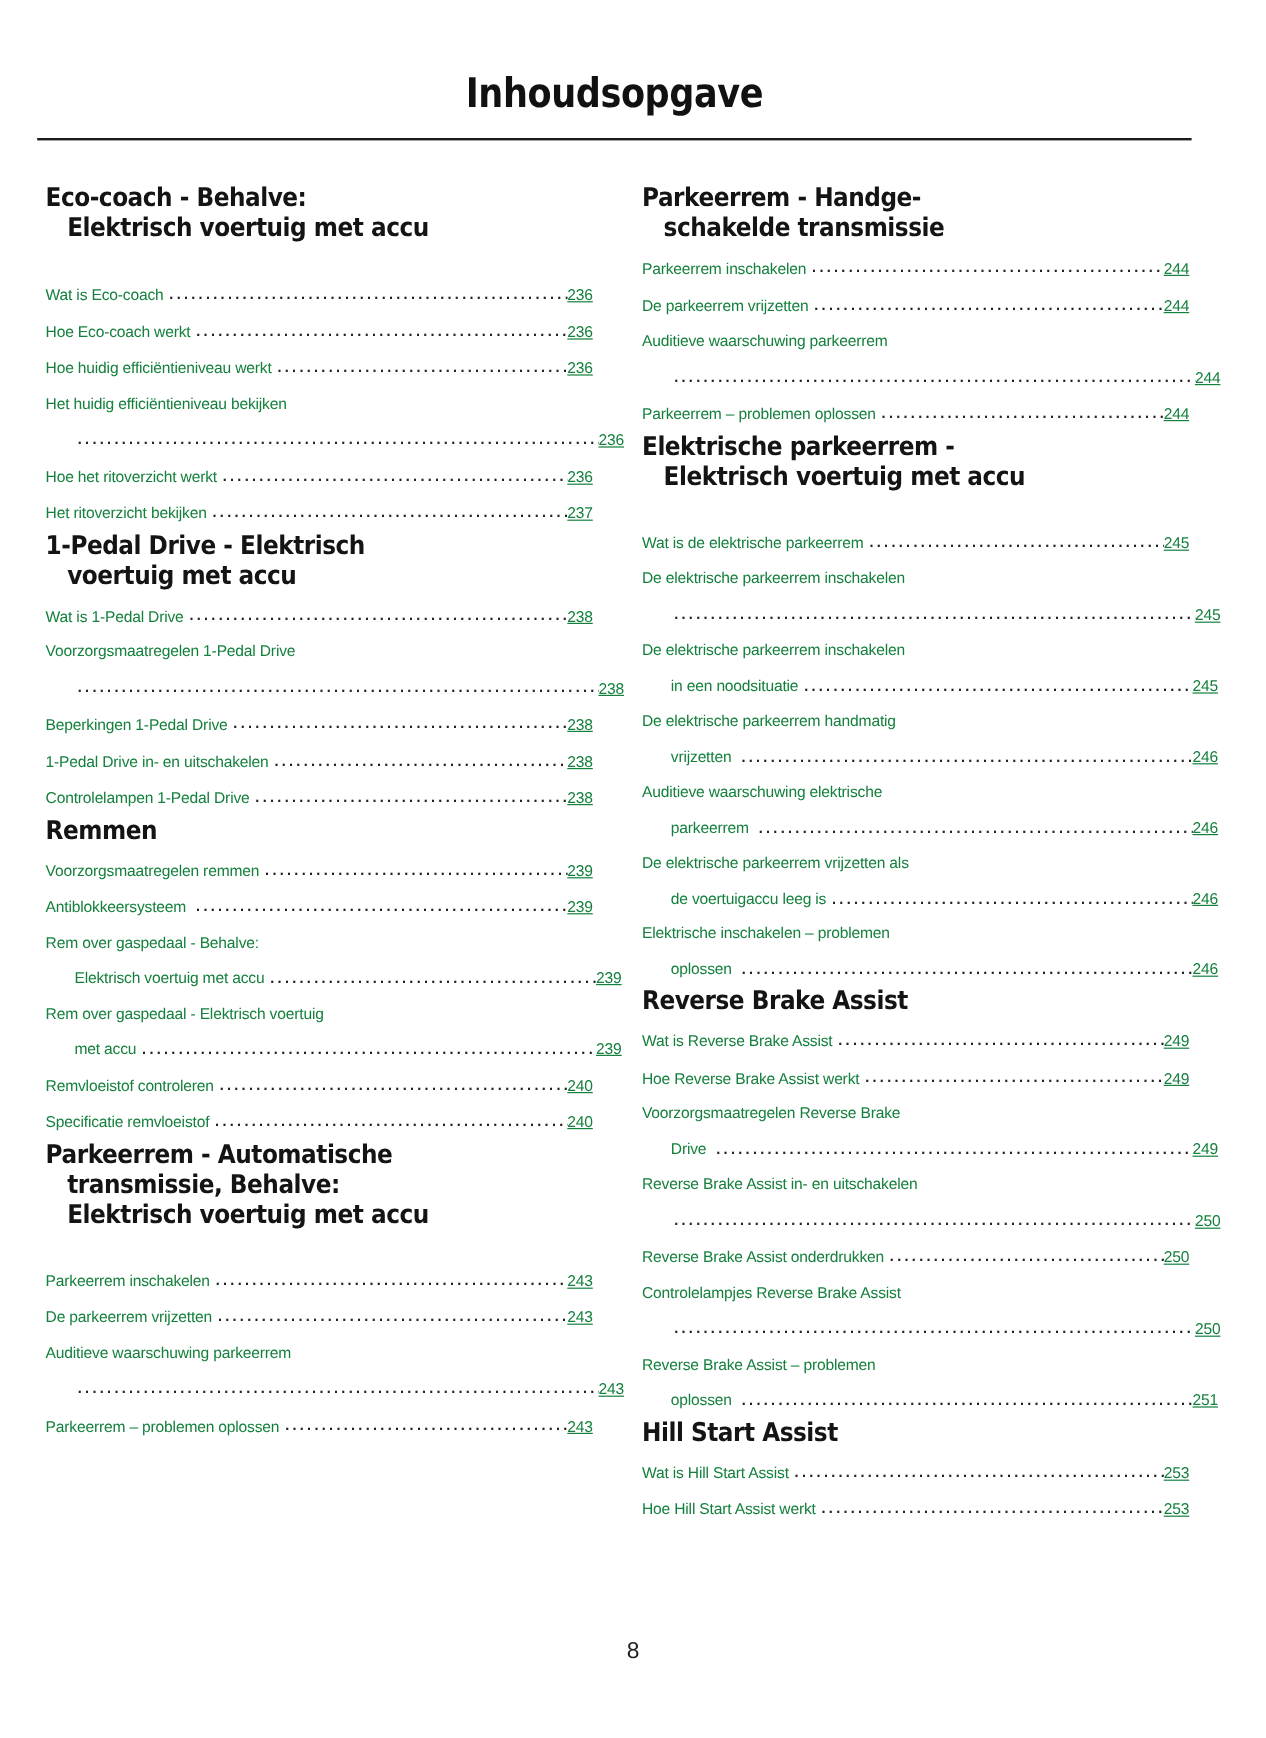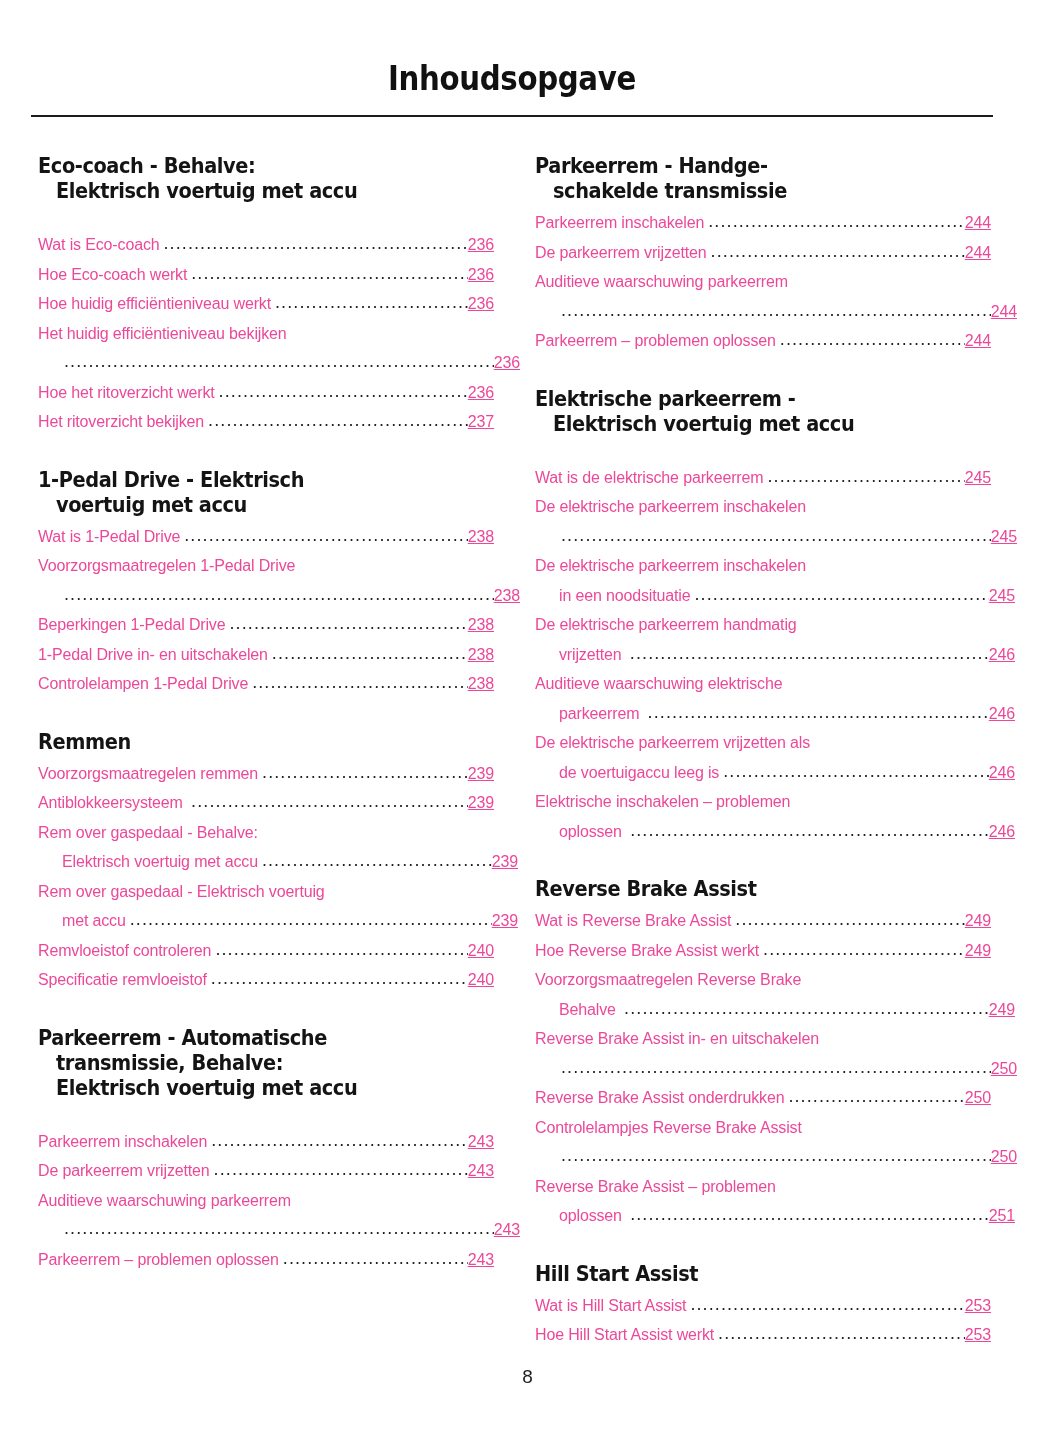--- a/index.html
+++ b/index.html
@@ -81,28 +81,28 @@
   .sec-head .ln2,
   .sec-head .ln3 {
     display: block;
     padding-left: 20px;
   }
 
   
   .sec { margin-bottom: 0; }
   .sec .entries { margin-top: 5px; }
   .sec.gap-lg .entries { margin-top: 27px; }
-  .sec + .sec { margin-top: 30px; }
+  .sec + .sec { }
 
   
   .entry {
     font-family: "Liberation Sans", sans-serif;
-    font-size: 16px;
+    font-size: 13px;
     line-height: 29.5px;
-    color: #ec4899;
+    color: #15803d;
     letter-spacing: -0.15px;
     position: relative;
     width: 456px;
   }
   .entry .row {
     display: flex;
     align-items: baseline;
     width: 100%;
   }
   .entry .row.cont {
@@ -460,21 +460,21 @@
                 <span class="txt">Hoe Reverse Brake Assist werkt</span>
                 <span class="leader"></span>
                 <span class="pg">249</span>
               </div>
             </div>
             <div class="entry">
               <div class="row">
                 <span class="txt">Voorzorgsmaatregelen Reverse Brake</span>
               </div>
               <div class="row cont">
-                <span class="txt">Behalve </span>
+                <span class="txt">Drive </span>
                 <span class="leader"></span>
                 <span class="pg">249</span>
               </div>
             </div>
             <div class="entry">
               <div class="row">
                 <span class="txt">Reverse Brake Assist in- en uitschakelen</span>
               </div>
               <div class="row leaderonly">
                 <span class="leader"></span>

